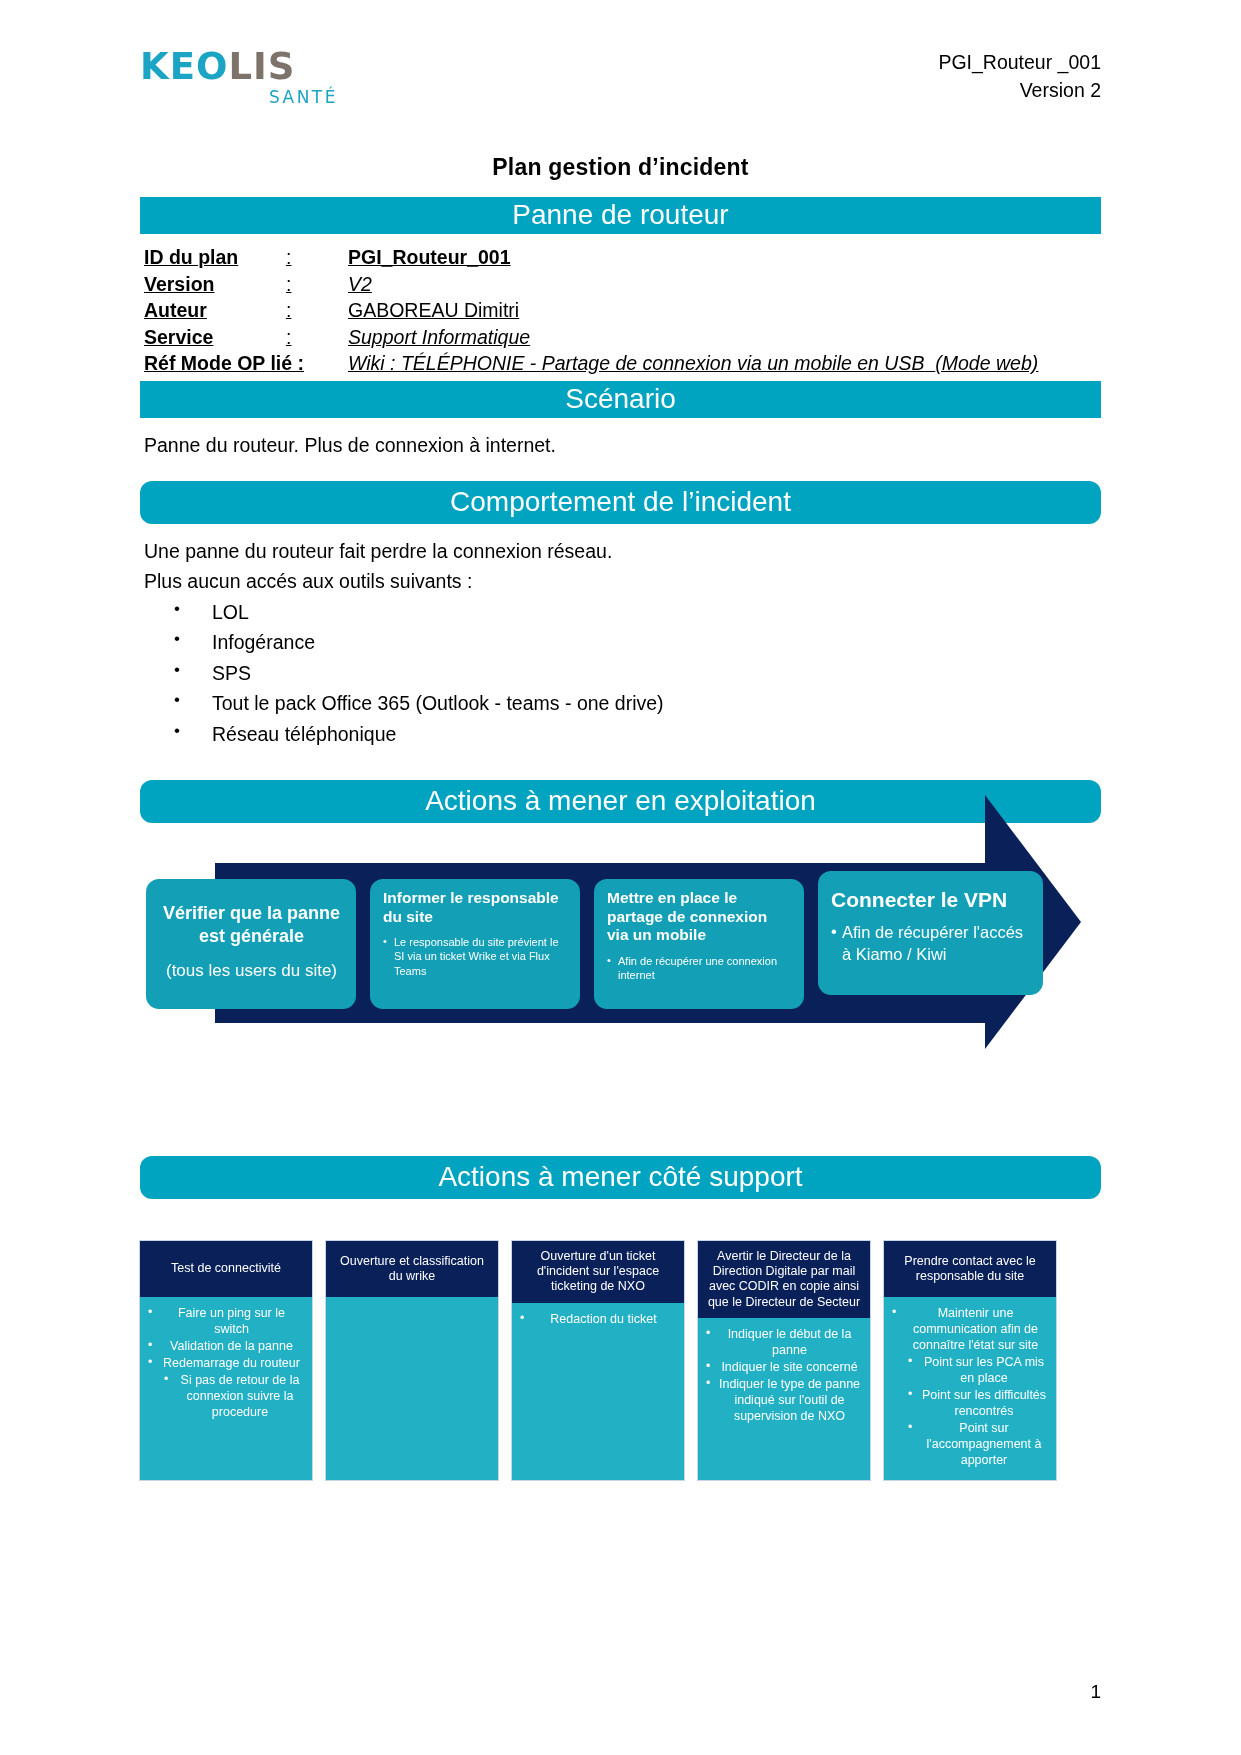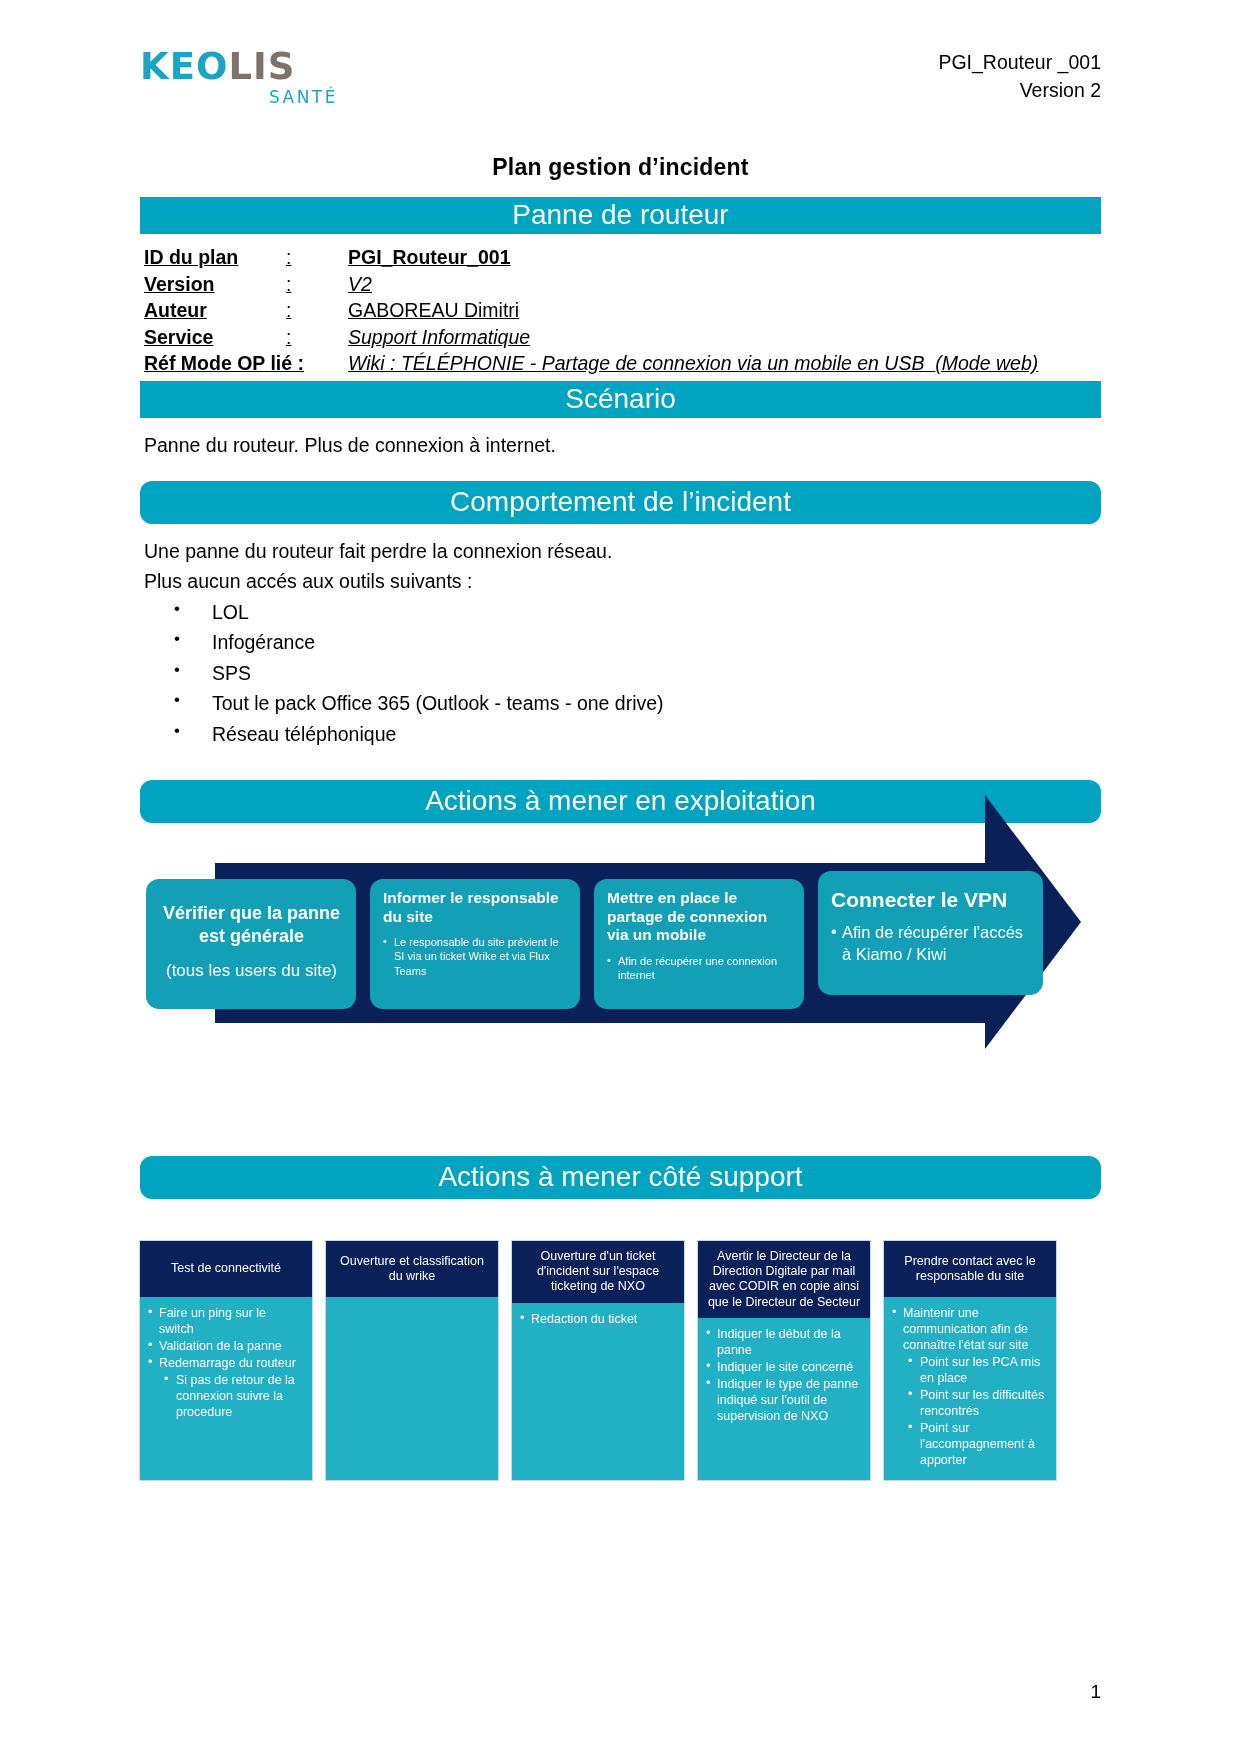--- a/index.html
+++ b/index.html
@@ -254,20 +254,21 @@
   }
   .sup-list {
     margin: 0;
     padding: 0;
     list-style: none;
   }
   .sup-list li {
     position: relative;
     padding-left: 11px;
     margin-bottom: 1px;
+    text-align: center;
   }
   .sup-list li:before {
     content: "\2022";
     position: absolute;
     left: 0;
     top: -1px;
   }
   .sup-sublist {
     margin: 1px 0 2px 0;
     padding: 0;

